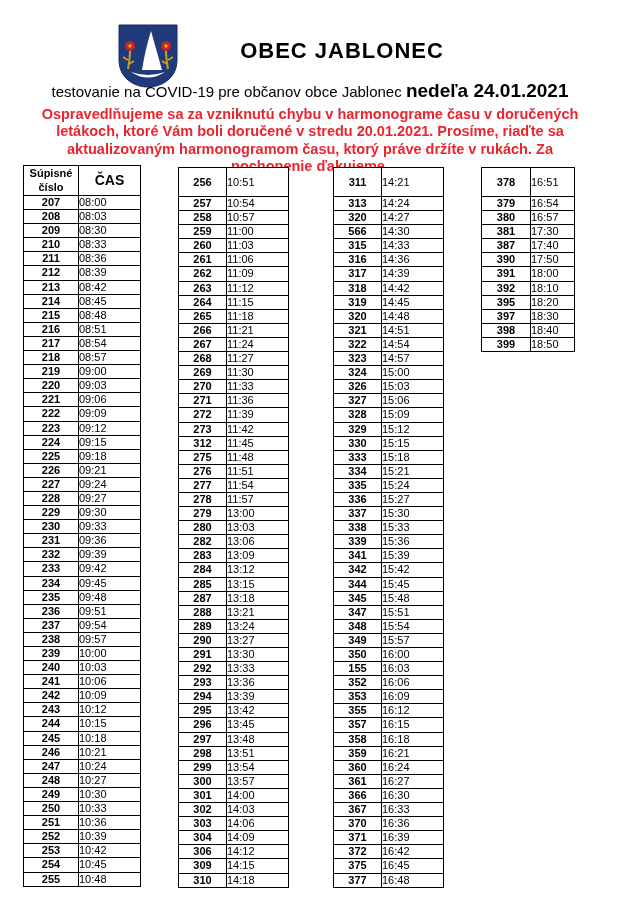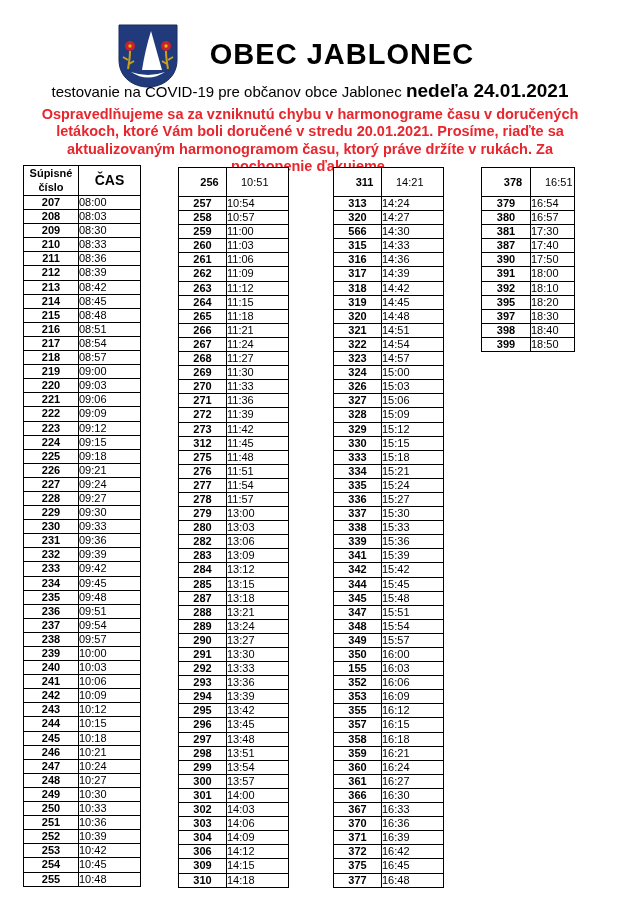--- a/index.html
+++ b/index.html
@@ -3,21 +3,21 @@
 <meta charset="utf-8">
 <style>
   html,body{margin:0;padding:0;}
   body{
     width:620px;height:906px;position:relative;background:#ffffff;
     font-family:"Liberation Sans", sans-serif;color:#000;overflow:hidden;
   }
   .crest{position:absolute;left:118px;top:24px;width:60px;height:64px;}
   .page-title{
     position:absolute;left:64px;right:0;top:38px;text-align:center;
-    font-size:29px;font-weight:bold;letter-spacing:1px;
+    font-size:22px;font-weight:bold;letter-spacing:1px;
   }
   .subtitle{
     position:absolute;left:0;right:0;top:80px;text-align:center;
     font-size:15px;white-space:nowrap;
   }
   .subtitle .date{font-size:19px;font-weight:bold;}
   .notice{
     position:absolute;left:26px;right:26px;top:106px;text-align:center;
     font-size:14.5px;font-weight:bold;line-height:1.2;
   }
@@ -29,21 +29,21 @@
     border:1px solid #000;padding:0;overflow:hidden;white-space:nowrap;
   }
   table.sched th{
     font-weight:bold;font-size:11px;height:29px;line-height:1.2;
     vertical-align:middle;
   }
   table.sched th.cas{font-size:14px;}
   table.sched td{height:13.1px;line-height:13.1px;font-size:11px;}
   td.num{font-weight:bold;text-align:center;}
   td.time{text-align:left;padding-left:3px;font-weight:normal;}
-  tr.tall td{height:28px;line-height:28px;padding-left:14px;}
+  tr.tall td{height:28px;line-height:28px;}
   #t1{left:23px;top:165px;width:117px;}
   #t1 .c-num{width:55px;} #t1 .c-time{width:62px;}
   #t2{left:178px;top:167px;width:110px;}
   #t2 .c-num{width:48px;} #t2 .c-time{width:62px;}
   #t3{left:333px;top:167px;width:110px;}
   #t3 .c-num{width:48px;} #t3 .c-time{width:62px;}
   #t4{left:481px;top:167px;width:93px;}
   #t4 .c-num{width:49px;} #t4 .c-time{width:44px;}
 </style>
 </head>

